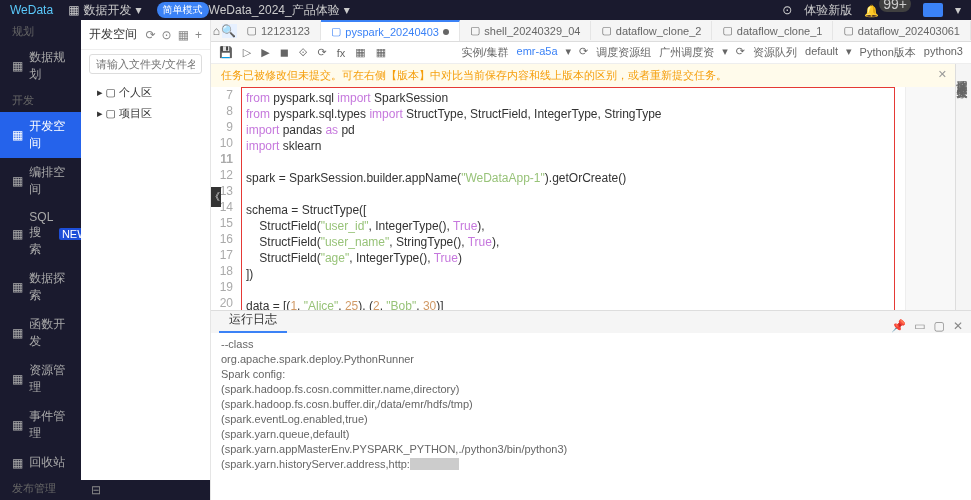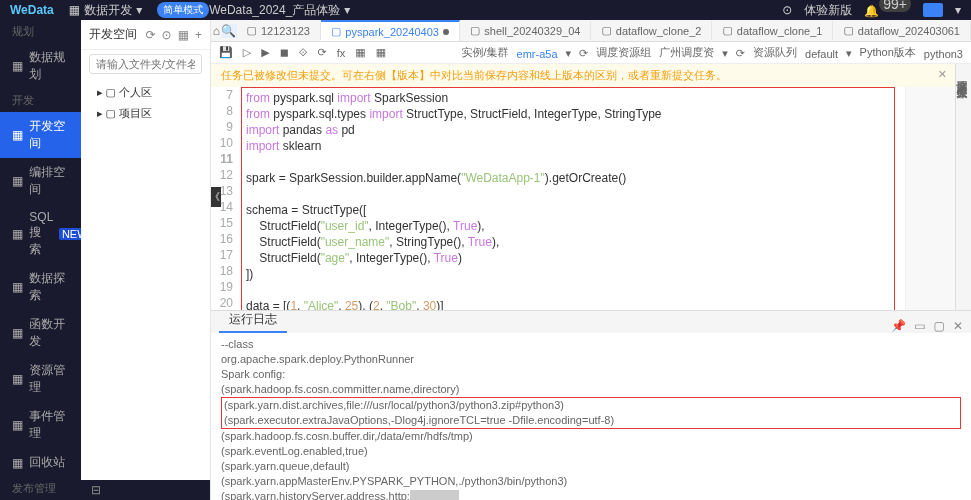--- a/index.html
+++ b/index.html
@@ -1,18 +1,18 @@
 <!DOCTYPE html>
 <html><head>
 <meta charset="utf-8">
 <style>
 *{margin:0;padding:0;box-sizing:border-box;font-family:-apple-system,"PingFang SC","Microsoft YaHei",sans-serif}
 body{width:971px;height:500px;overflow:hidden;background:#fff;font-size:12px;color:#333}
 .top-bar{height:20px;background:#1a1a2e;display:flex;align-items:center;padding:0 10px;color:#fff}
-.logo{font-weight:bold;color:#5ac8fa;margin-right:15px}
+.logo{font-weight:normal;color:#5ac8fa;margin-right:15px}
 .top-item{margin-right:15px;color:#ccc;display:flex;align-items:center;gap:4px}
 .badge-blue{background:#3b82f6;color:#fff;padding:1px 6px;border-radius:8px;font-size:10px}
 .top-right{margin-left:auto;display:flex;align-items:center;gap:12px;color:#ccc}
 .badge-99{background:#404040;border-radius:8px;padding:0 4px;font-size:14px;position:relative;top:-6px}
 .avatar{width:20px;height:14px;background:#3b82f6;border-radius:2px}
 .main{display:flex;height:480px}
 .sidebar{width:81px;background:#1a1a2e;color:#aaa;overflow-y:auto}
 .side-section{padding:4px 12px;font-size:11px;color:#666}
 .side-item{padding:6px 12px;font-size:12px;cursor:pointer;display:flex;align-items:center;gap:6px}
 .side-item.active{background:#2563eb;color:#fff}
@@ -24,21 +24,21 @@
 .tree-search input{width:100%;padding:3px 6px;border:1px solid #ddd;border-radius:3px;font-size:11px}
 .tree-items{padding:4px 0}
 .tree-item{padding:3px 16px;font-size:11px;cursor:pointer}
 .content{flex:1;display:flex;flex-direction:column;overflow:hidden}
 .tabs{height:22px;background:#f5f5f5;display:flex;align-items:center;overflow:hidden;border-bottom:1px solid #ddd}
 .tab-icon{width:22px;display:flex;align-items:center;justify-content:center;color:#666}
 .tab{padding:3px 10px;font-size:11px;display:flex;align-items:center;gap:4px;color:#666;white-space:nowrap;border-right:1px solid #e5e5e5}
 .tab.active{background:#fff;color:#3b82f6;border-top:2px solid #3b82f6}
 .tab-dot{width:6px;height:6px;border-radius:50%;background:#666;display:inline-block}
 .toolbar{height:22px;display:flex;align-items:center;padding:0 8px;gap:10px;border-bottom:1px solid #eee;color:#666;font-size:11px}
-.toolbar-right{margin-left:auto;display:flex;gap:8px;align-items:flex-end}
+.toolbar-right{margin-left:auto;display:flex;gap:8px;align-items:flex-start}
 .editor-wrap{flex:1;display:flex;overflow:hidden;position:relative}
 .editor{flex:1;display:flex;flex-direction:column;overflow:hidden}
 .warning-bar{padding:4px 10px;font-size:11px;color:#f59e0b;background:#fffbeb;position:relative}
 .close-x{position:absolute;right:8px;top:4px;color:#999;cursor:pointer}
 .code-area{flex:1;display:flex;overflow:auto;font-family:Consolas,Monaco,monospace;font-size:12px;line-height:16px}
 .gutter{width:30px;text-align:right;padding-right:8px;color:#aaa;user-select:none}
 .code-lines{flex:1;padding-right:10px}
 .code-box{border:1.5px solid #e53935;padding:2px 4px;margin-bottom:2px}
 .kw{color:#c678dd}.str{color:#98c379}.num{color:#d19a66}
 .minimap{width:50px;background:#f8f8f8;border-left:1px solid #eee}
@@ -193,24 +193,20 @@
           <span>▭</span>
           <span>▢</span>
           <span>✕</span>
         </div>
       </div>
       <div class="log-content">
         <div>--class</div>
         <div>org.apache.spark.deploy.PythonRunner</div>
         <div>Spark config:</div>
         <div>(spark.hadoop.fs.cosn.committer.name,directory)</div>
-        <div class="log-hl">
-            <div>(spark.yarn.dist.archives,file:///usr/local/python3/python3.zip#python3)</div>
-            <div>(spark.executor.extraJavaOptions,-Dlog4j.ignoreTCL=true -Dfile.encoding=utf-8)</div>
-          </div>
         <div>(spark.hadoop.fs.cosn.buffer.dir,/data/emr/hdfs/tmp)</div>
         <div>(spark.eventLog.enabled,true)</div>
         <div>(spark.yarn.queue,default)</div>
         <div>(spark.yarn.appMasterEnv.PYSPARK_PYTHON,./python3/bin/python3)</div>
         <div><span>(spark.yarn.historyServer.address,http:</span><span style="background:#ccc">&nbsp;&nbsp;&nbsp;&nbsp;&nbsp;&nbsp;&nbsp;&nbsp;&nbsp;&nbsp;&nbsp;&nbsp;&nbsp;&nbsp;&nbsp;&nbsp;</span></div>
 
       </div>
     </div>
   </div>
 </div>

